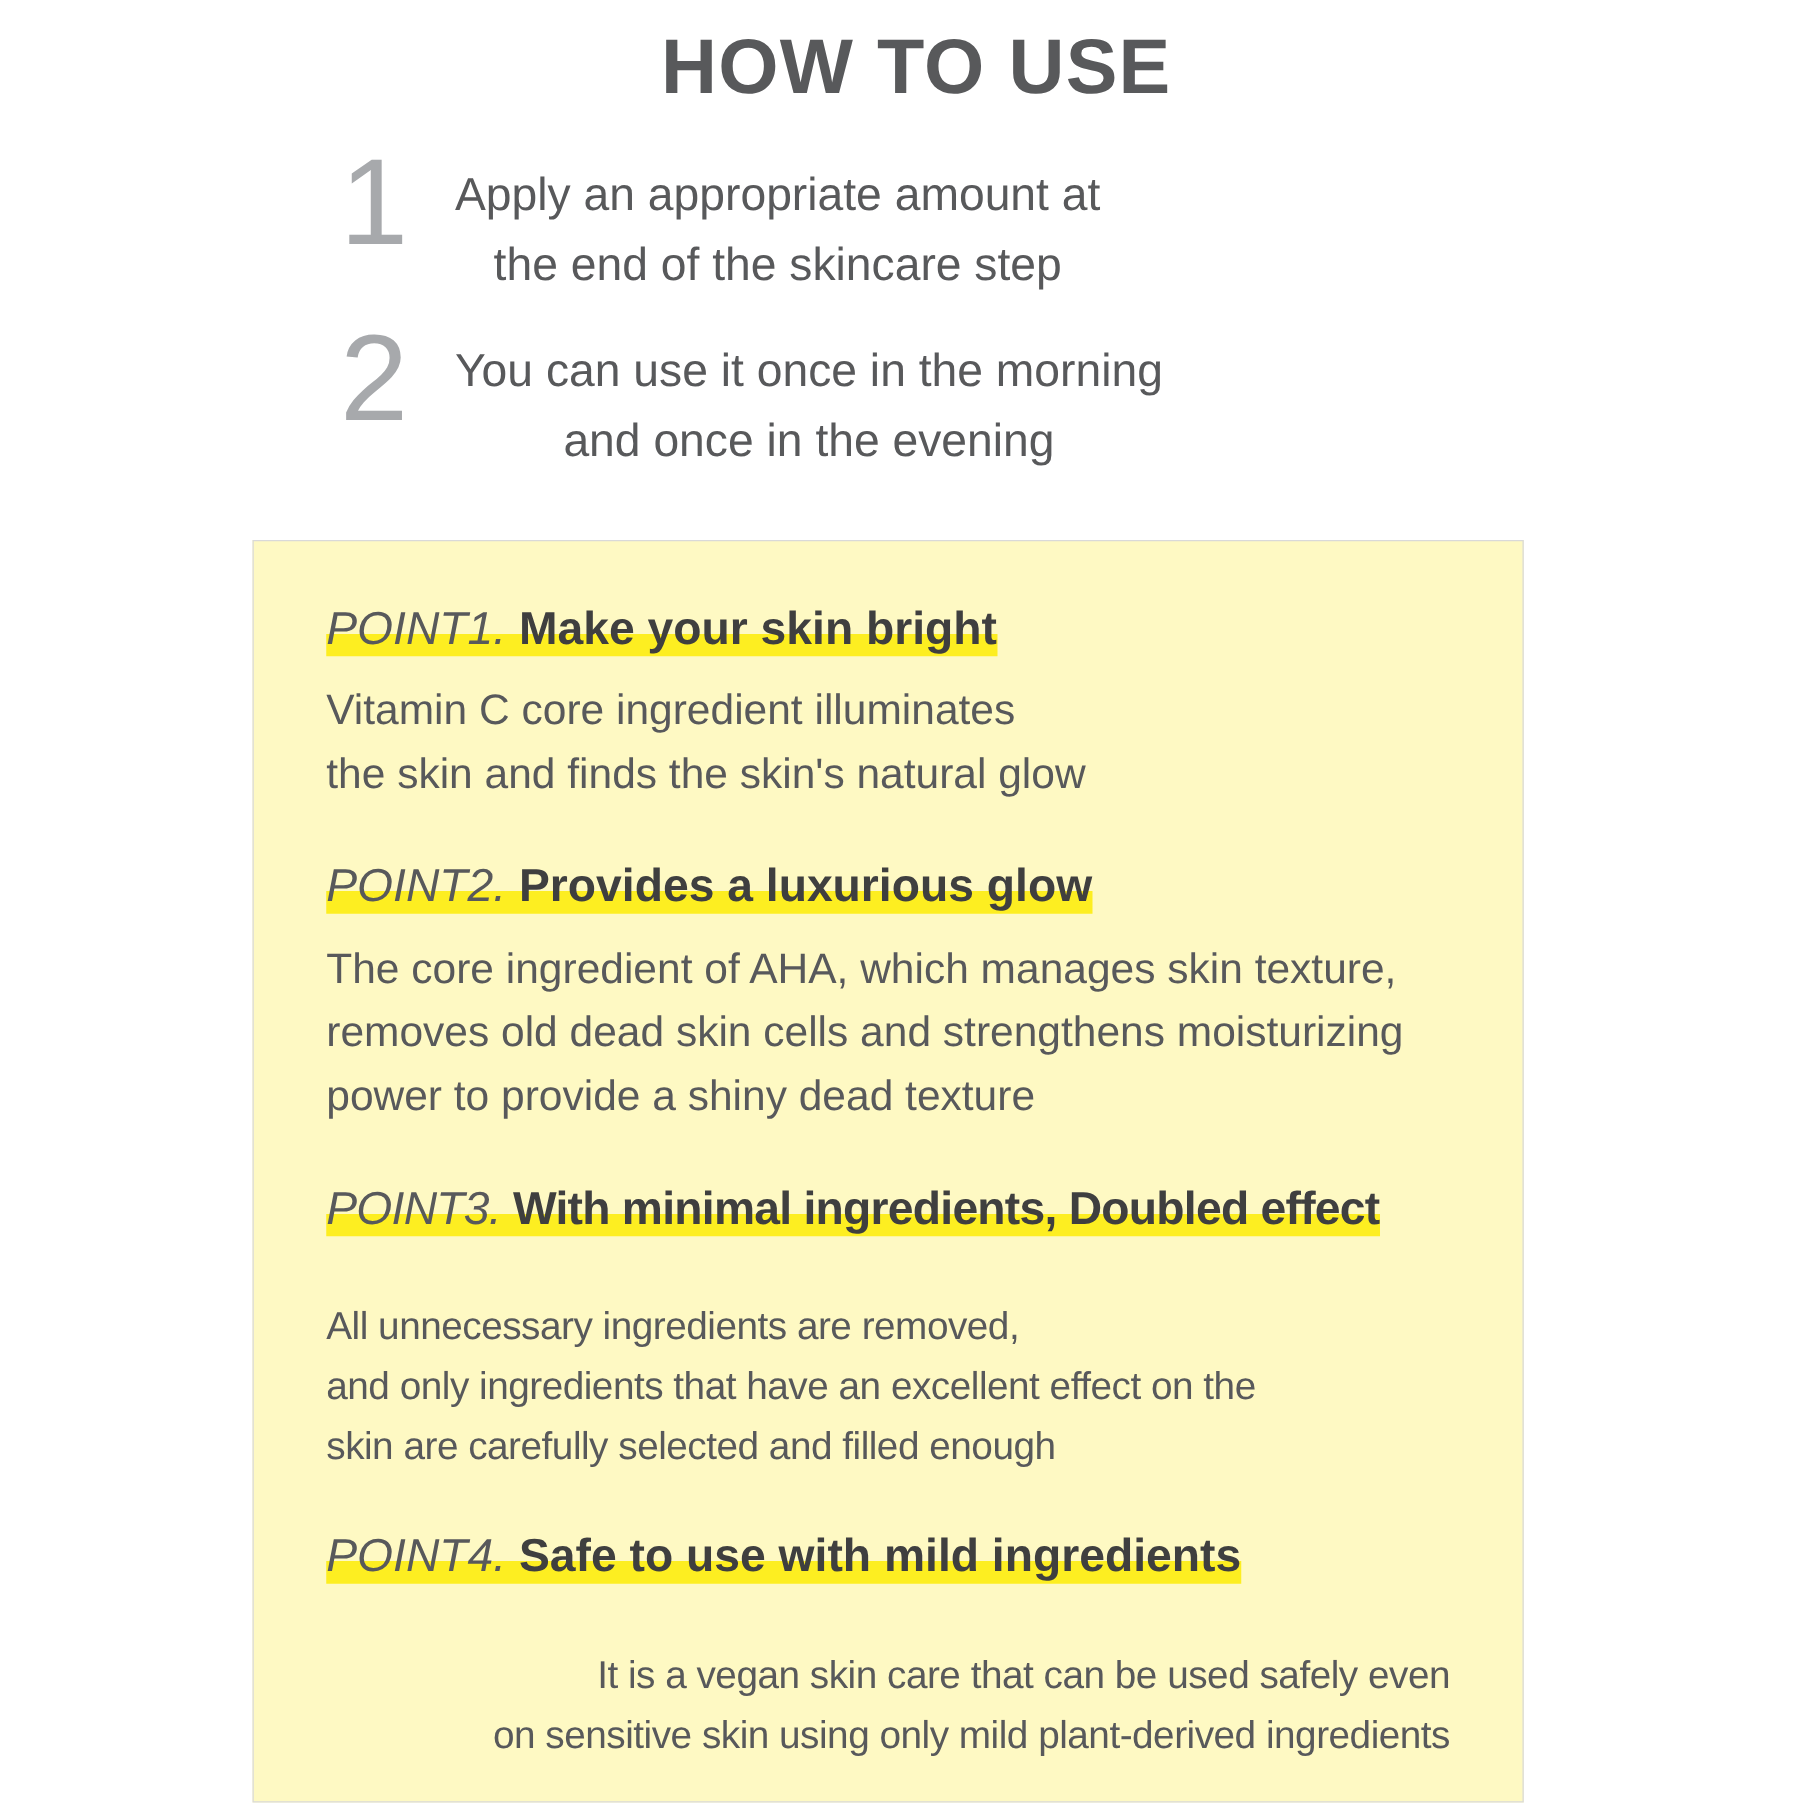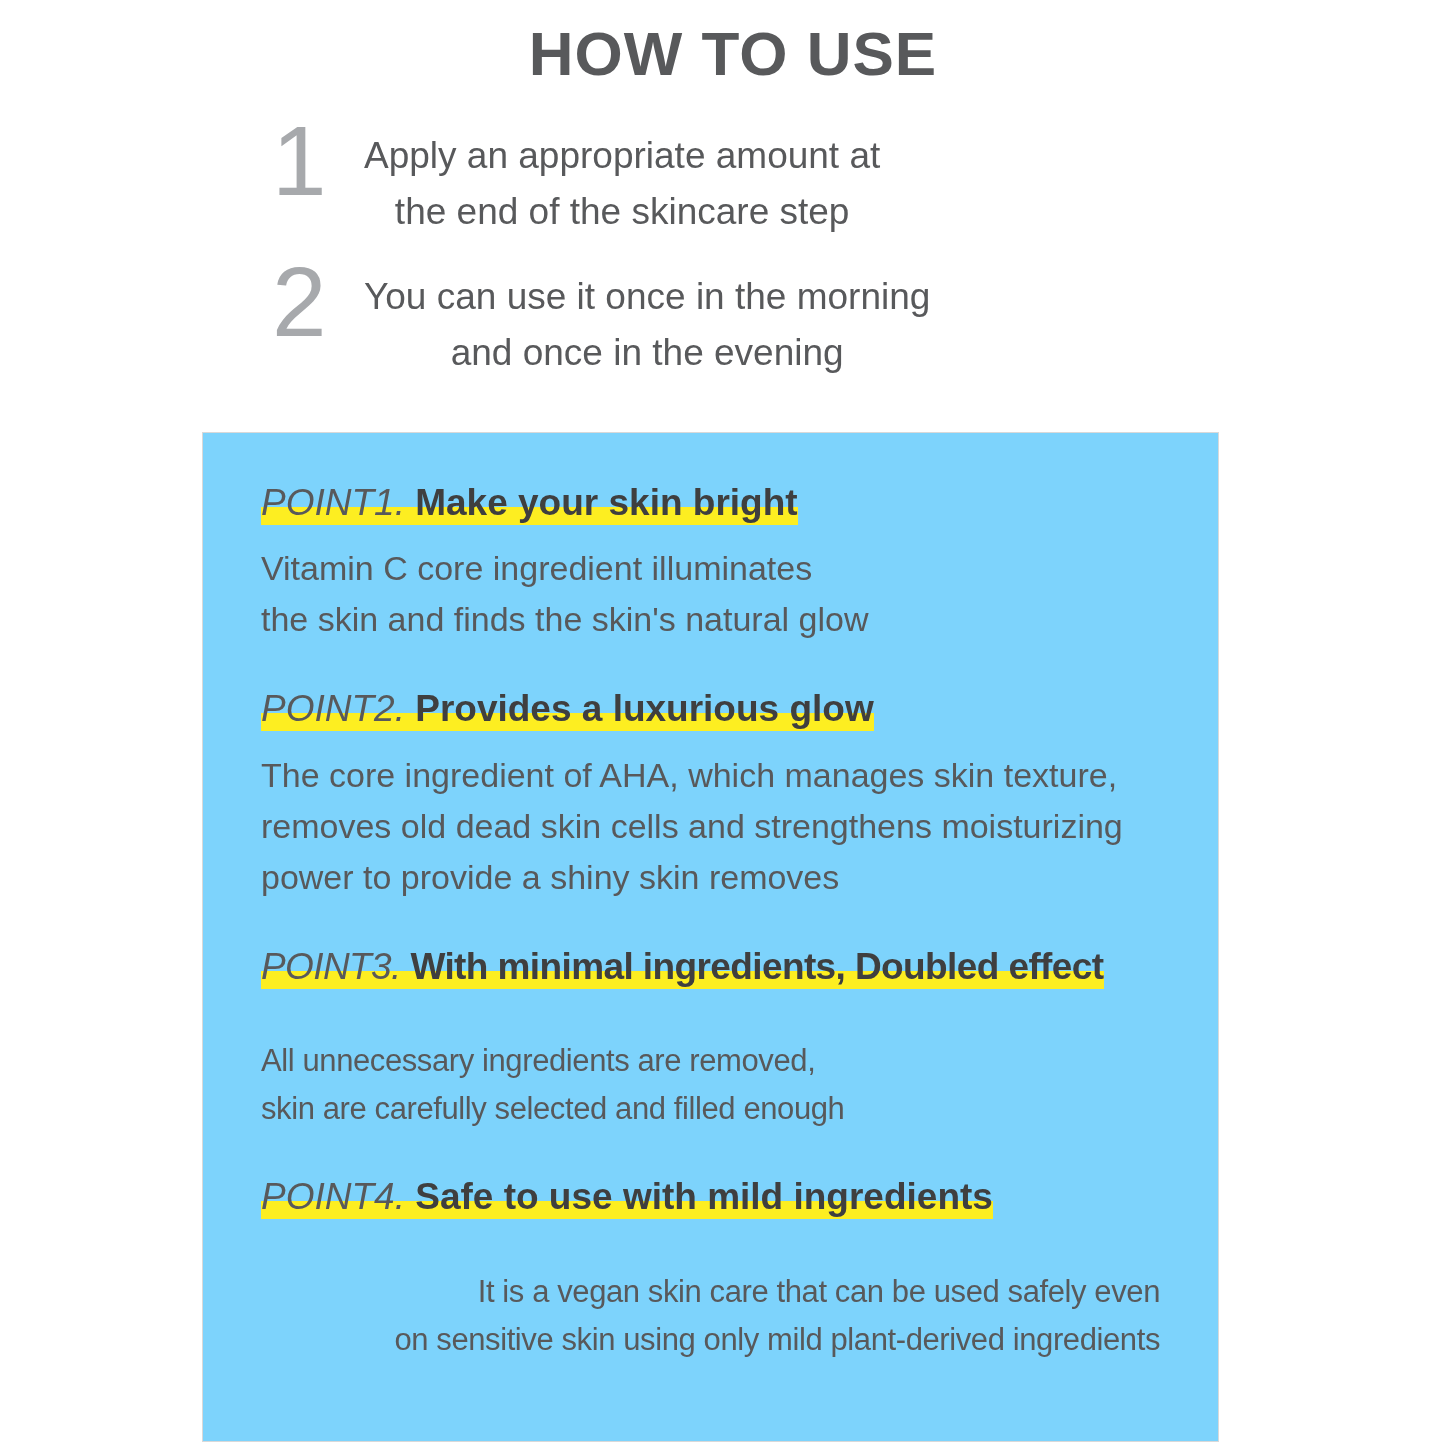--- a/index.html
+++ b/index.html
@@ -61,21 +61,21 @@
 
   
   .points-box {
     position: absolute;
     left: 202px;
     top: 432px;
     width: 1017px;
     height: 1010px;
     box-sizing: border-box;
     border: 1px solid #d9d9d9;
-    background: #7dd3fc;
+    background: #fef9c3;
     padding: 48px 58px 0 58px;
   }
   .point-head {
     font-size: 37px;
     line-height: 1.2;
     margin-bottom: 10px;
     white-space: nowrap;
   }
   .point-head .phl {
     background: linear-gradient(to top, #fdee21 18px, #fdee21 18px, rgba(253,238,33,0) 18px);
@@ -149,28 +149,29 @@
       <div>Vitamin C core ingredient illuminates</div>
       <div>the skin and finds the skin's natural glow</div>
     </div>
 
     <div class="point-head">
       <span class="phl"><span class="point-label">POINT2.</span> <span class="point-title">Provides a luxurious glow</span></span>
     </div>
     <div class="point-body">
       <div>The core ingredient of AHA, which manages skin texture,</div>
       <div>removes old dead skin cells and strengthens moisturizing</div>
-      <div>power to provide a shiny skin removes</div>
+      <div>power to provide a shiny dead texture</div>
     </div>
 
     <div class="point-head p3">
       <span class="phl"><span class="point-label">POINT3.</span> <span class="point-title">With minimal ingredients, Doubled effect</span></span>
     </div>
     <div class="point-body tight">
       <div>All unnecessary ingredients are removed,</div>
+      <div>and only ingredients that have an excellent effect on the</div>
       <div>skin are carefully selected and filled enough</div>
     </div>
 
     <div class="point-head">
       <span class="phl"><span class="point-label">POINT4.</span> <span class="point-title">Safe to use with mild ingredients</span></span>
     </div>
     <div class="point-body tight last">
       <div>It is a vegan skin care that can be used safely even</div>
       <div>on sensitive skin using only mild plant-derived ingredients</div>
     </div>

